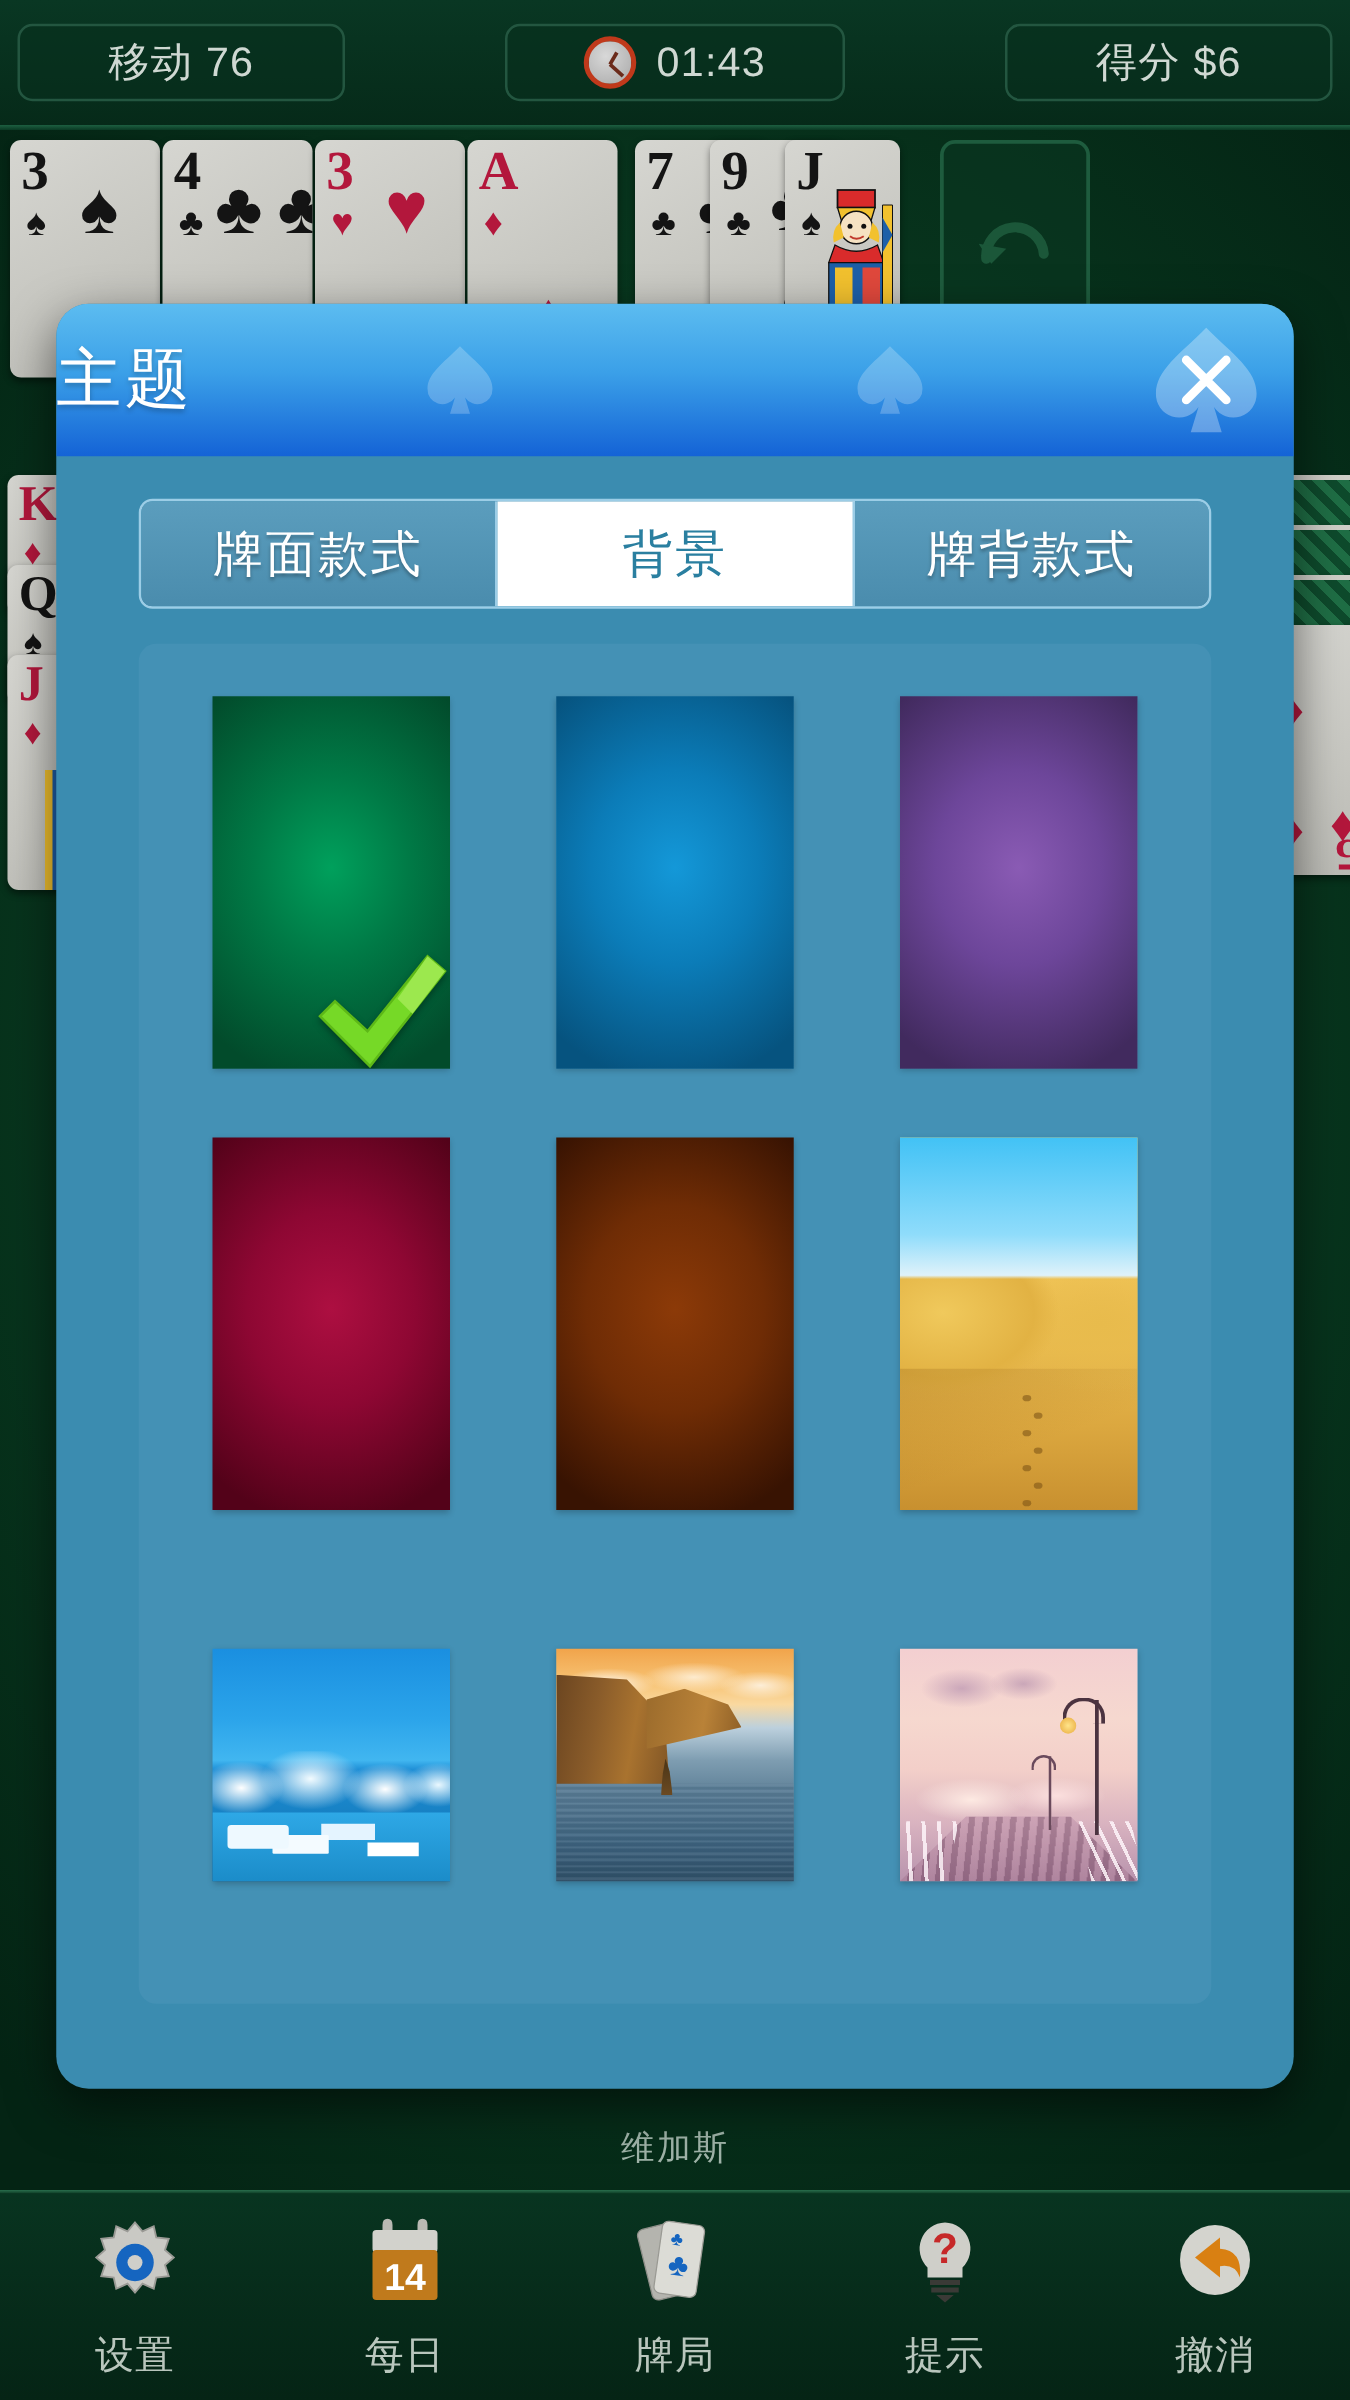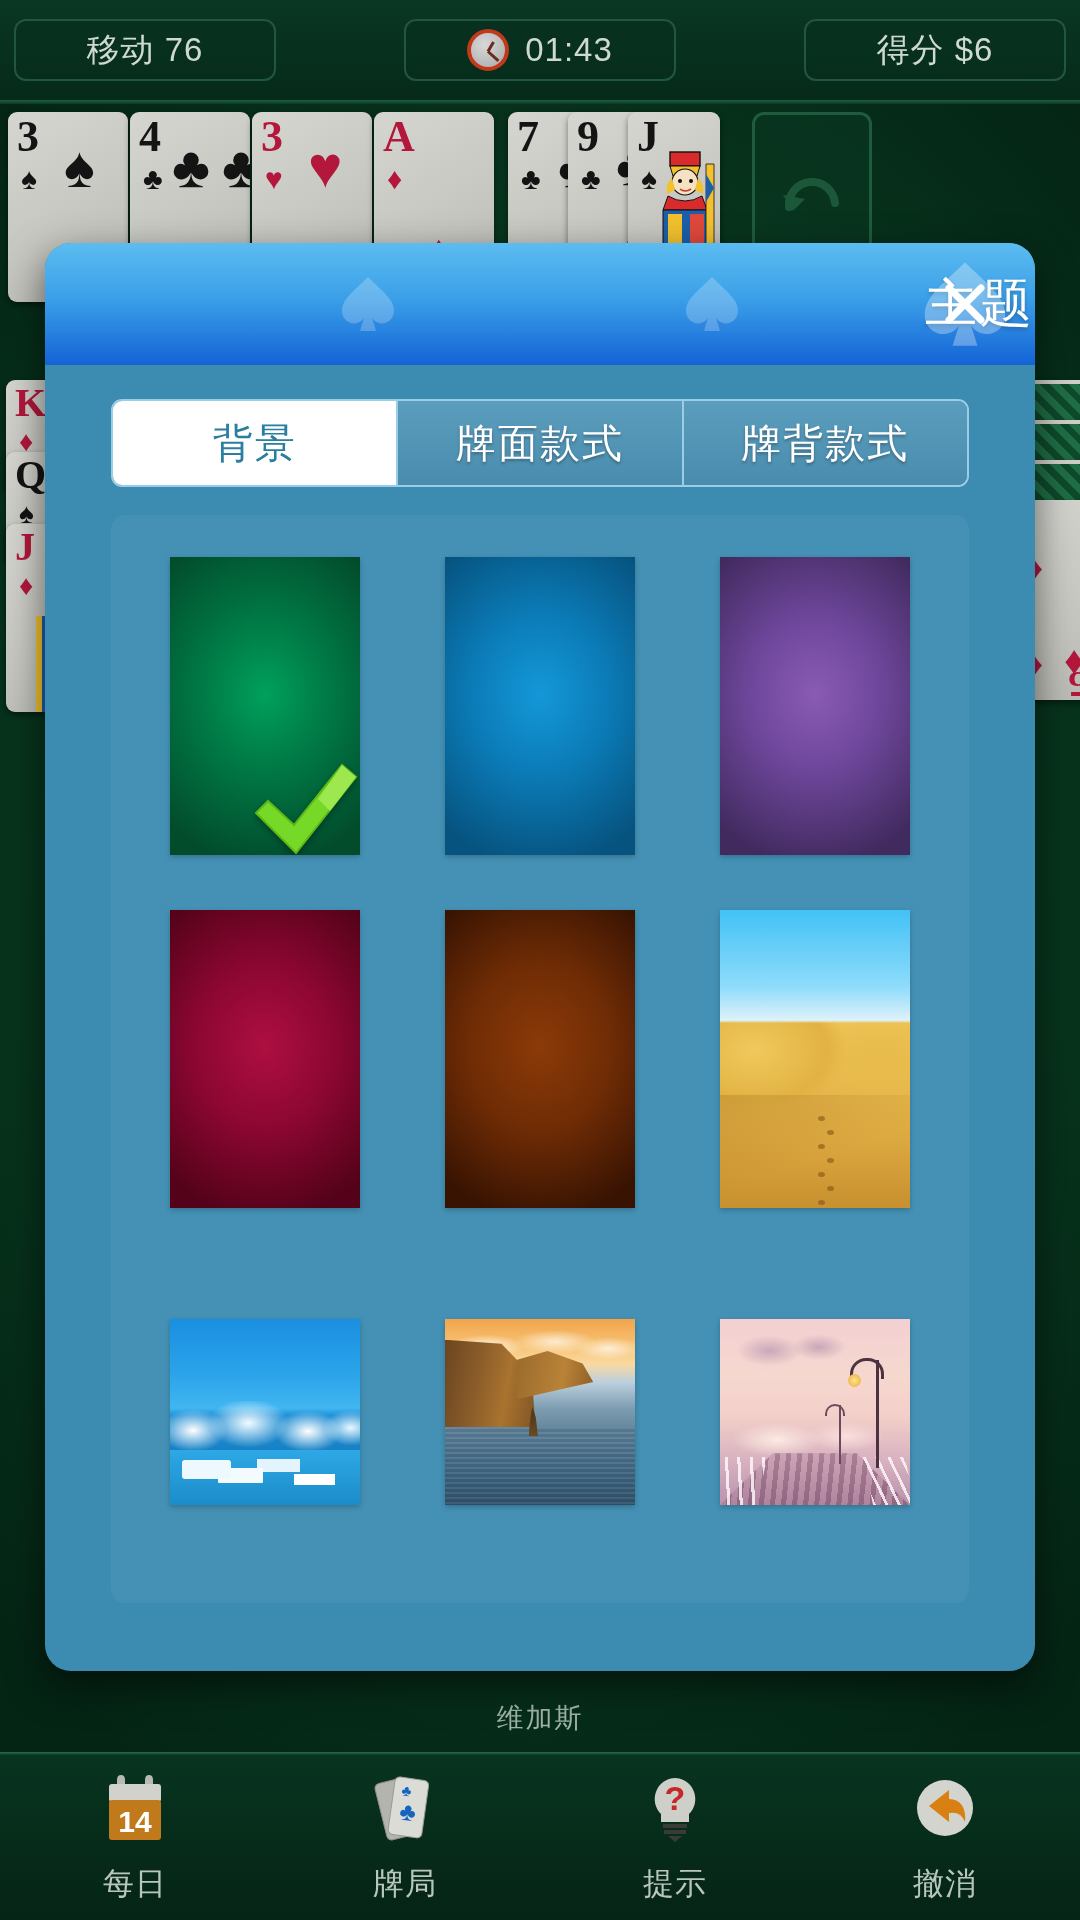--- a/index.html
+++ b/index.html
@@ -107,21 +107,21 @@
   #theme-dialog{
     position:absolute; left:45px; top:243px; width:990px; height:1428px;
     border-radius:26px;
     background:#3b8cb0;
     box-shadow:0 14px 38px rgba(0,0,0,.55);
     overflow:hidden;
   }
   #dialog-header{
     position:relative; height:122px;
     background:linear-gradient(180deg,#5cbcf0 0%,#3ba0e8 45%,#1463d6 100%);
-    display:flex; align-items:center; justify-content:flex-end;
+    display:flex; align-items:center; justify-content:flex-start;
   }
   #dialog-title{
     color:#ffffff; font-size:52px; letter-spacing:3px;
     text-shadow:0 2px 4px rgba(0,0,0,.25);
   }
   .header-spade{
     position:absolute; top:50%; transform:translateY(-50%);
     opacity:.22;
   }
   .header-spade.left{ left:295px; }
@@ -426,20 +426,30 @@
     <span class="bigpip red" style="left:8px;top:140px;font-size:46px;">♦</span>
     <span class="bigpip red" style="left:52px;top:140px;font-size:40px;">♦</span>
     <span class="rank red" style="left:56px;top:164px;font-size:36px;transform:rotate(180deg);">5</span>
   </div>
 
   <div id="mode-label">维加斯</div>
   <div id="nav-divider"></div>
 
   <div id="bottom-nav">
 
+    <div class="nav-item">
+      <span class="nav-icon">
+        <svg width="76" height="76" viewBox="0 0 76 76">
+          <path d="M38 6 l6 7 l9 -4 l2 9 l10 1 l-3 9 l7 6 l-7 6 l3 9 l-10 1 l-2 9 l-9 -4 l-6 7 l-6 -7 l-9 4 l-2 -9 l-10 -1 l3 -9 l-7 -6 l7 -6 l-3 -9 l10 -1 l2 -9 l9 4 z" fill="#c9c9c4" stroke="#9a9a95" stroke-width="1.5"></path>
+          <circle cx="38" cy="38" r="15" fill="#1565c0"></circle>
+          <circle cx="38" cy="38" r="6" fill="#cfcfca"></circle>
+        </svg>
+      </span>
+      <span class="nav-label">设置</span>
+    </div>
 
     <div class="nav-item">
       <span class="nav-icon">
         <svg width="76" height="76" viewBox="0 0 76 76">
           <path d="M20 8 q0 -5 4 -5 q4 0 4 5 l0 8 l-8 0 z" fill="#b9b9b3"></path>
           <path d="M48 8 q0 -5 4 -5 q4 0 4 5 l0 8 l-8 0 z" fill="#b9b9b3"></path>
           <rect x="12" y="12" width="52" height="18" rx="3" fill="#d2d2cc"></rect>
           <rect x="12" y="28" width="52" height="40" rx="3" fill="#c07a1c"></rect>
           <text x="38" y="60" font-family="Liberation Sans, sans-serif" font-size="30" font-weight="700" fill="#ffffff" text-anchor="middle">14</text>
         </svg>
@@ -504,25 +514,25 @@
       <svg class="spade-bg" width="92" height="96" viewBox="0 0 56 62">
         <path d="M28 4 C14 18 2 26 2 38 a12 12 0 0 0 22 7 l-4 13 l16 0 l-4 -13 a12 12 0 0 0 22 -7 C54 26 42 18 28 4 z" fill="#ffffff"></path>
       </svg>
       <svg class="x" width="52" height="52" viewBox="0 0 52 52">
         <path d="M10 10 L42 42 M42 10 L10 42" stroke="#ffffff" stroke-width="7" stroke-linecap="round"></path>
       </svg>
     </div>
   </div>
 
   <div id="tab-bar">
+    <div class="tab">
+      <span>牌面款式</span>
+    </div>
     <div class="tab active">
       <span>背景</span>
-    </div>
-    <div class="tab">
-      <span>牌面款式</span>
     </div>
     <div class="tab">
       <span>牌背款式</span>
     </div>
   </div>
 
   <div id="theme-panel">
     <div id="theme-grid">
 
       <div class="theme-cell">

